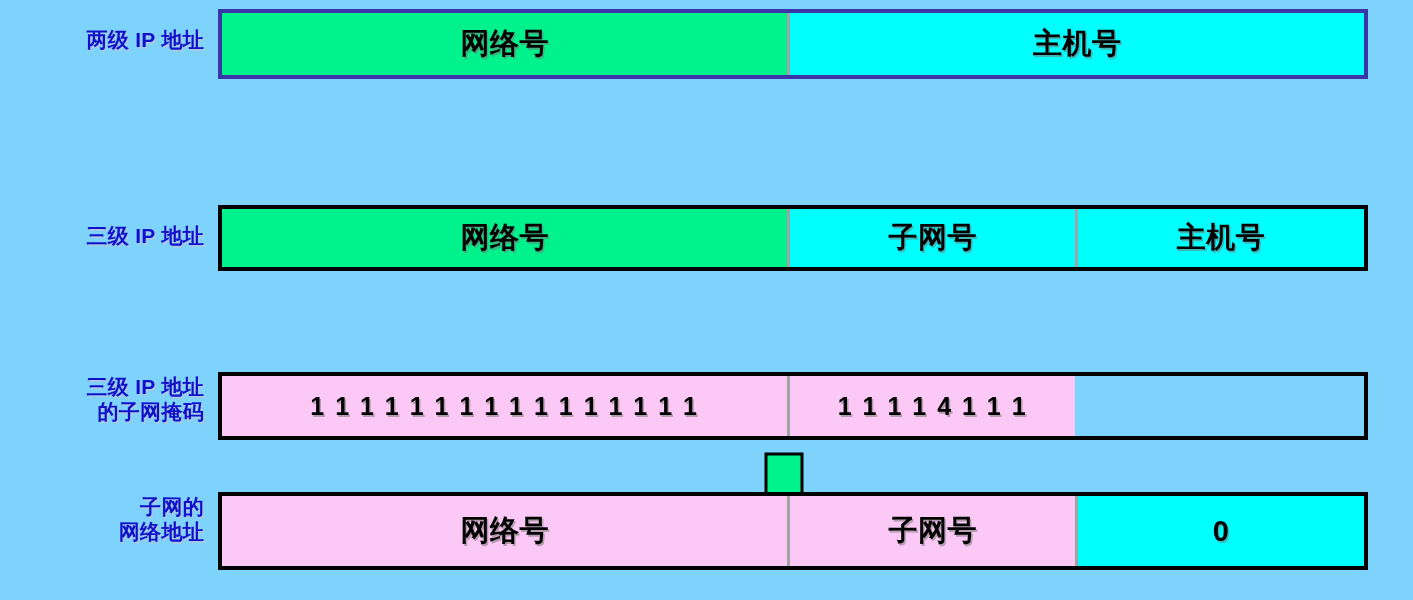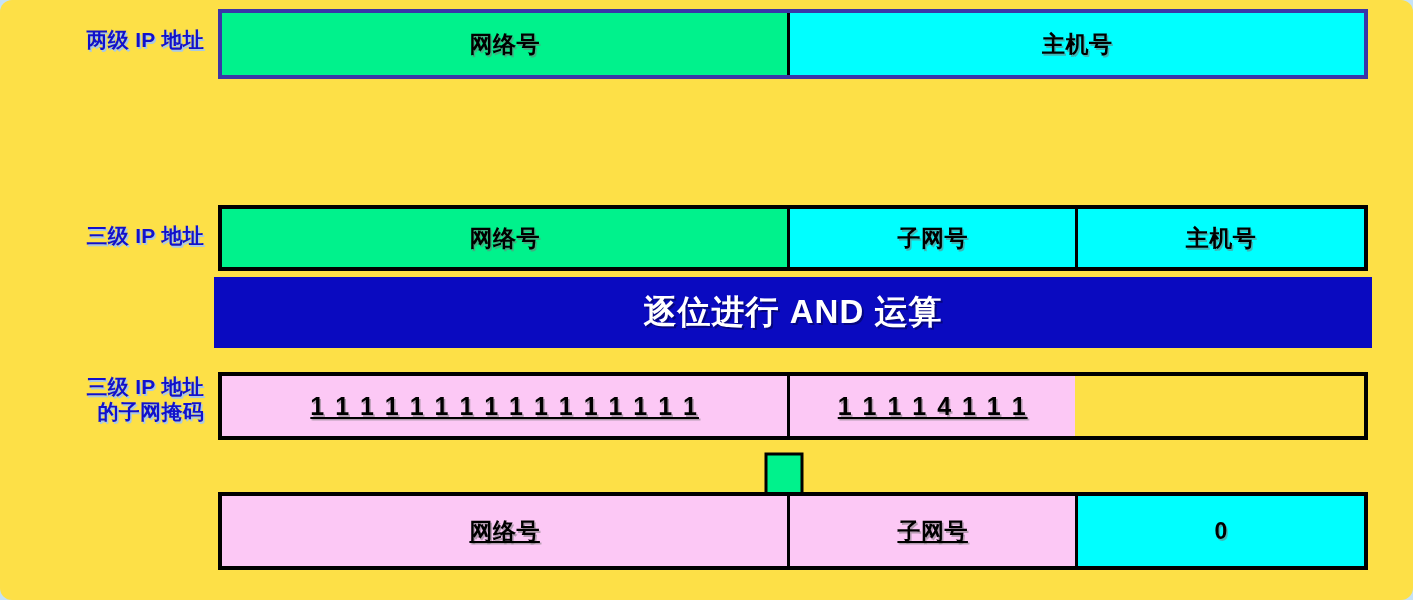--- a/index.html
+++ b/index.html
@@ -10,22 +10,21 @@
     width: 1413px;
     height: 600px;
     background: #c5e2f7;
     font-family: "Liberation Sans", "DejaVu Sans", sans-serif;
     overflow: hidden;
   }
   #stage {
     position: relative;
     width: 1413px;
     height: 600px;
-    background: #fde047;
-    border-radius: 12px;
+    background: #7dd3fc;
   }
 
   
   .row-label {
     position: absolute;
     color: #1111cc;
     font-weight: bold;
     font-size: 21px;
     line-height: 1.18;
     text-align: right;
@@ -40,40 +39,40 @@
     display: flex;
     box-sizing: border-box;
   }
   .cell {
     box-sizing: border-box;
     display: flex;
     align-items: center;
     justify-content: center;
     color: #000;
     font-weight: bold;
-    font-size: 23px;
+    font-size: 29px;
     letter-spacing: 0.5px;
     text-shadow: 1.5px 1.5px 0 rgba(120,120,120,0.55);
     overflow: hidden;
     white-space: nowrap;
   }
 
   
   #row-two-level {
     left: 218px;
     top: 9px;
     width: 1150px;
     height: 70px;
     border: 4px solid #3a36a8;
   }
   #row-two-level .cell { height: 100%; }
   .c-green { background: #00f28c; }
   .c-cyan  { background: #00ffff; }
-  .c-pink  { background: #fcc8f5; text-decoration: underline; }
-  .sep-dark { border-left: 3px solid #000000; }
+  .c-pink  { background: #fcc8f5; }
+  .sep-dark { border-left: 3px solid #a3a3a3; }
 
   
   #row-three-level {
     left: 218px;
     top: 205px;
     width: 1150px;
     height: 66px;
     border: 4px solid #000000;
   }
   #row-three-level .cell { height: 100%; }
@@ -159,42 +158,41 @@
       <span>网络号</span>
     </div>
     <div class="cell c-cyan sep-dark" style="width:25.2%">
       <span>子网号</span>
     </div>
     <div class="cell c-cyan sep-dark" style="width:25.3%">
       <span>主机号</span>
     </div>
   </div>
 
-  <div class="bar" id="and-band">
-    <div class="and-text">逐位进行 AND 运算</div>
-  </div>
 
   <div class="row-label lbl-mask">三级 IP 地址
 的子网掩码</div>
 
   <div class="bar" id="row-mask">
     <div class="cell c-pink" style="width:49.5%">
       <span>1 1 1 1 1 1 1 1 1 1 1 1 1 1 1 1</span>
     </div>
     <div class="cell c-pink sep-dark" style="width:25.2%">
       <span>1 1 1 1 4 1 1 1</span>
     </div>
   </div>
 
   <div id="down-arrow">
     <svg width="72" height="92" viewBox="0 0 72 92" xmlns="http://www.w3.org/2000/svg">
       <polygon points="18,2 54,2 54,56 70,56 36,89 2,56 18,56" fill="#00f28c" stroke="#000000" stroke-width="3" stroke-linejoin="miter"></polygon>
     </svg>
   </div>
 
+  <div class="row-label lbl-subnet-addr">子网的
+网络地址</div>
 
   <div class="bar" id="row-subnet-addr">
     <div class="cell c-pink" style="width:49.5%">
       <span>网络号</span>
     </div>
     <div class="cell c-pink sep-dark" style="width:25.2%">
       <span>子网号</span>
     </div>
     <div class="cell c-cyan sep-dark" style="width:25.3%">
       <span>0</span>

